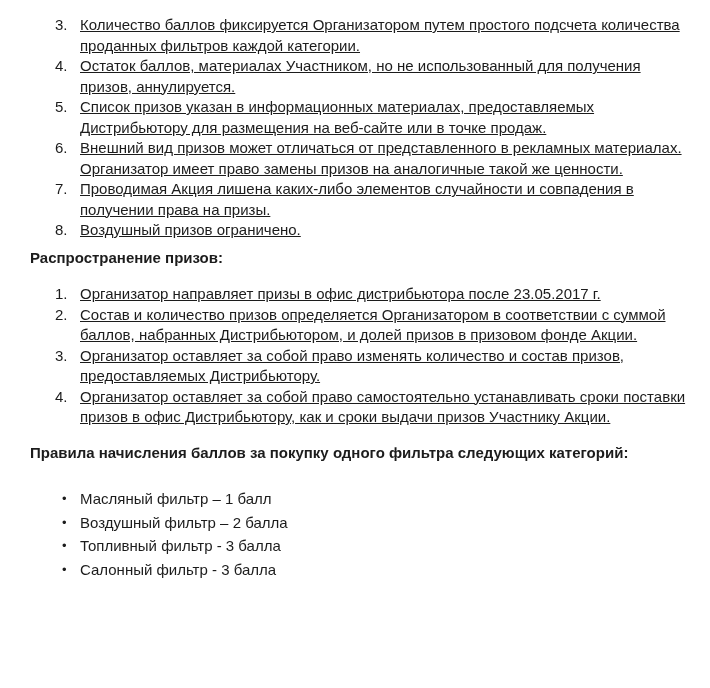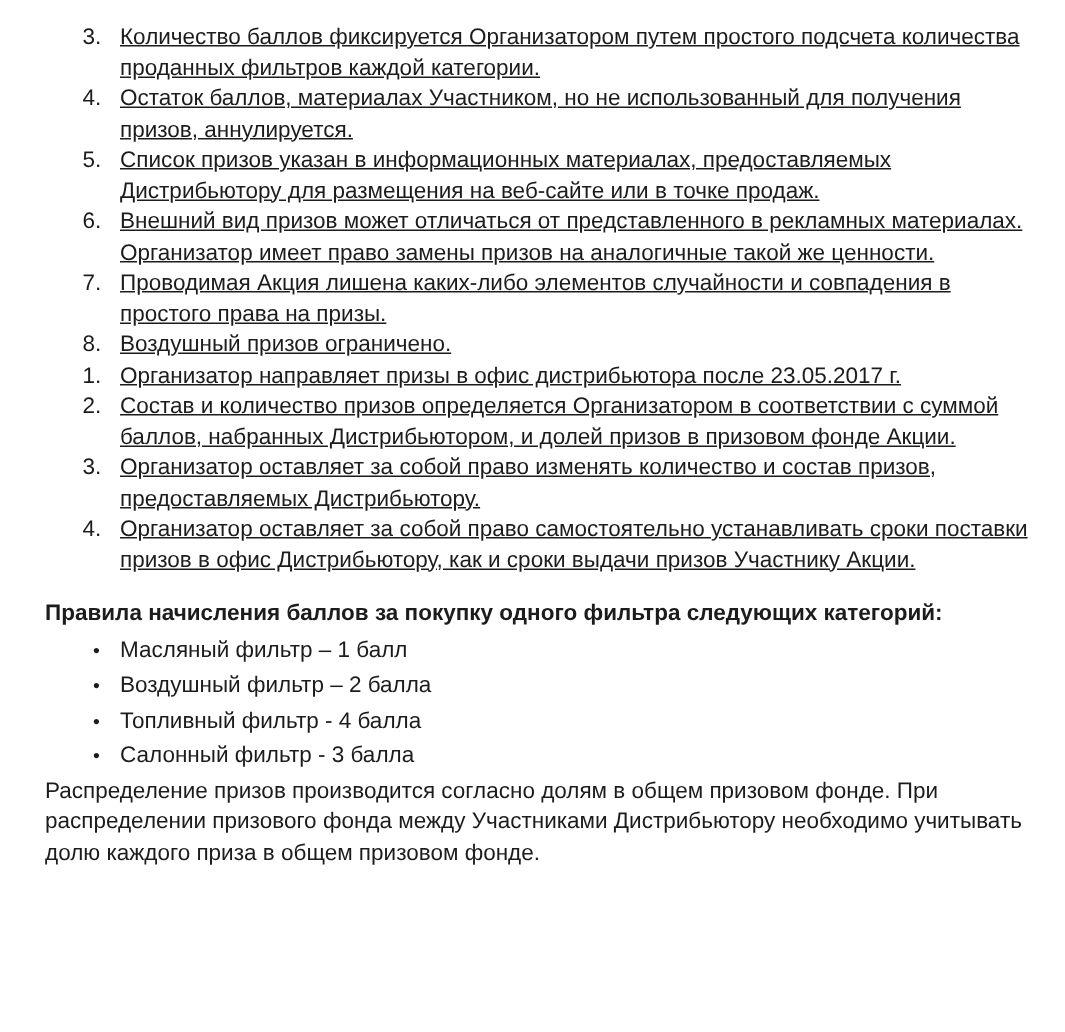--- a/index.html
+++ b/index.html
@@ -33,21 +33,21 @@
   .numlist .li-text {
     flex: 1 1 auto;
     max-width: 615px;
     text-decoration: underline;
   }
   
   .section-heading {
     font-weight: bold;
     margin: 7px 0 16px 0;
   }
-  .section-heading.mt-lg { margin-top: 15px; margin-bottom: 4px; }
+  .section-heading.mt-lg { margin-top: 15px; margin-bottom: 26px; }
   .section-heading.mt-md { margin-top: 12px; margin-bottom: 18px; }
   
   .bullets { margin: 0; }
   .bullets .li {
     display: flex;
     align-items: flex-start;
     margin-bottom: 3px;
   }
   .bullets .dot {
     flex: 0 0 18px;
@@ -78,28 +78,29 @@
     <div class="li">
       <span class="num">5.</span>
       <span class="li-text">Список призов указан в информационных материалах, предоставляемых Дистрибьютору для размещения на веб-сайте или в точке продаж.</span>
     </div>
     <div class="li">
       <span class="num">6.</span>
       <span class="li-text">Внешний вид призов может отличаться от представленного в рекламных материалах. Организатор имеет право замены призов на аналогичные такой же ценности.</span>
     </div>
     <div class="li">
       <span class="num">7.</span>
-      <span class="li-text">Проводимая Акция лишена каких-либо элементов случайности и совпадения в простого права на призы.</span>
+      <span class="li-text">Проводимая Акция лишена каких-либо элементов случайности и совпадения в получении права на призы.</span>
     </div>
     <div class="li">
       <span class="num">8.</span>
       <span class="li-text">Воздушный призов ограничено.</span>
     </div>
   </div>
 
+  <div class="section-heading">Распространение призов:</div>
 
   <div class="numlist">
     <div class="li">
       <span class="num">1.</span>
       <span class="li-text">Организатор направляет призы в офис дистрибьютора после 23.05.2017 г.</span>
     </div>
     <div class="li">
       <span class="num">2.</span>
       <span class="li-text">Состав и количество призов определяется Организатором в соответствии с суммой баллов, набранных Дистрибьютором, и долей призов в призовом фонде Акции.</span>
     </div>
@@ -119,24 +120,23 @@
     <div class="li">
       <span class="dot">•</span>
       <span class="li-text">Масляный фильтр – 1 балл</span>
     </div>
     <div class="li">
       <span class="dot">•</span>
       <span class="li-text">Воздушный фильтр – 2 балла</span>
     </div>
     <div class="li">
       <span class="dot">•</span>
-      <span class="li-text">Топливный фильтр - 4 балла</span>
+      <span class="li-text">Топливный фильтр - 3 балла</span>
     </div>
     <div class="li">
       <span class="dot">•</span>
       <span class="li-text">Салонный фильтр - 3 балла</span>
     </div>
   </div>
 
 
-  <p class="paragraph">Распределение призов производится согласно долям в общем призовом фонде. При распределении призового фонда между Участниками Дистрибьютору необходимо учитывать долю каждого приза в общем призовом фонде.</p>
 
 </div>
 
 </body></html>

